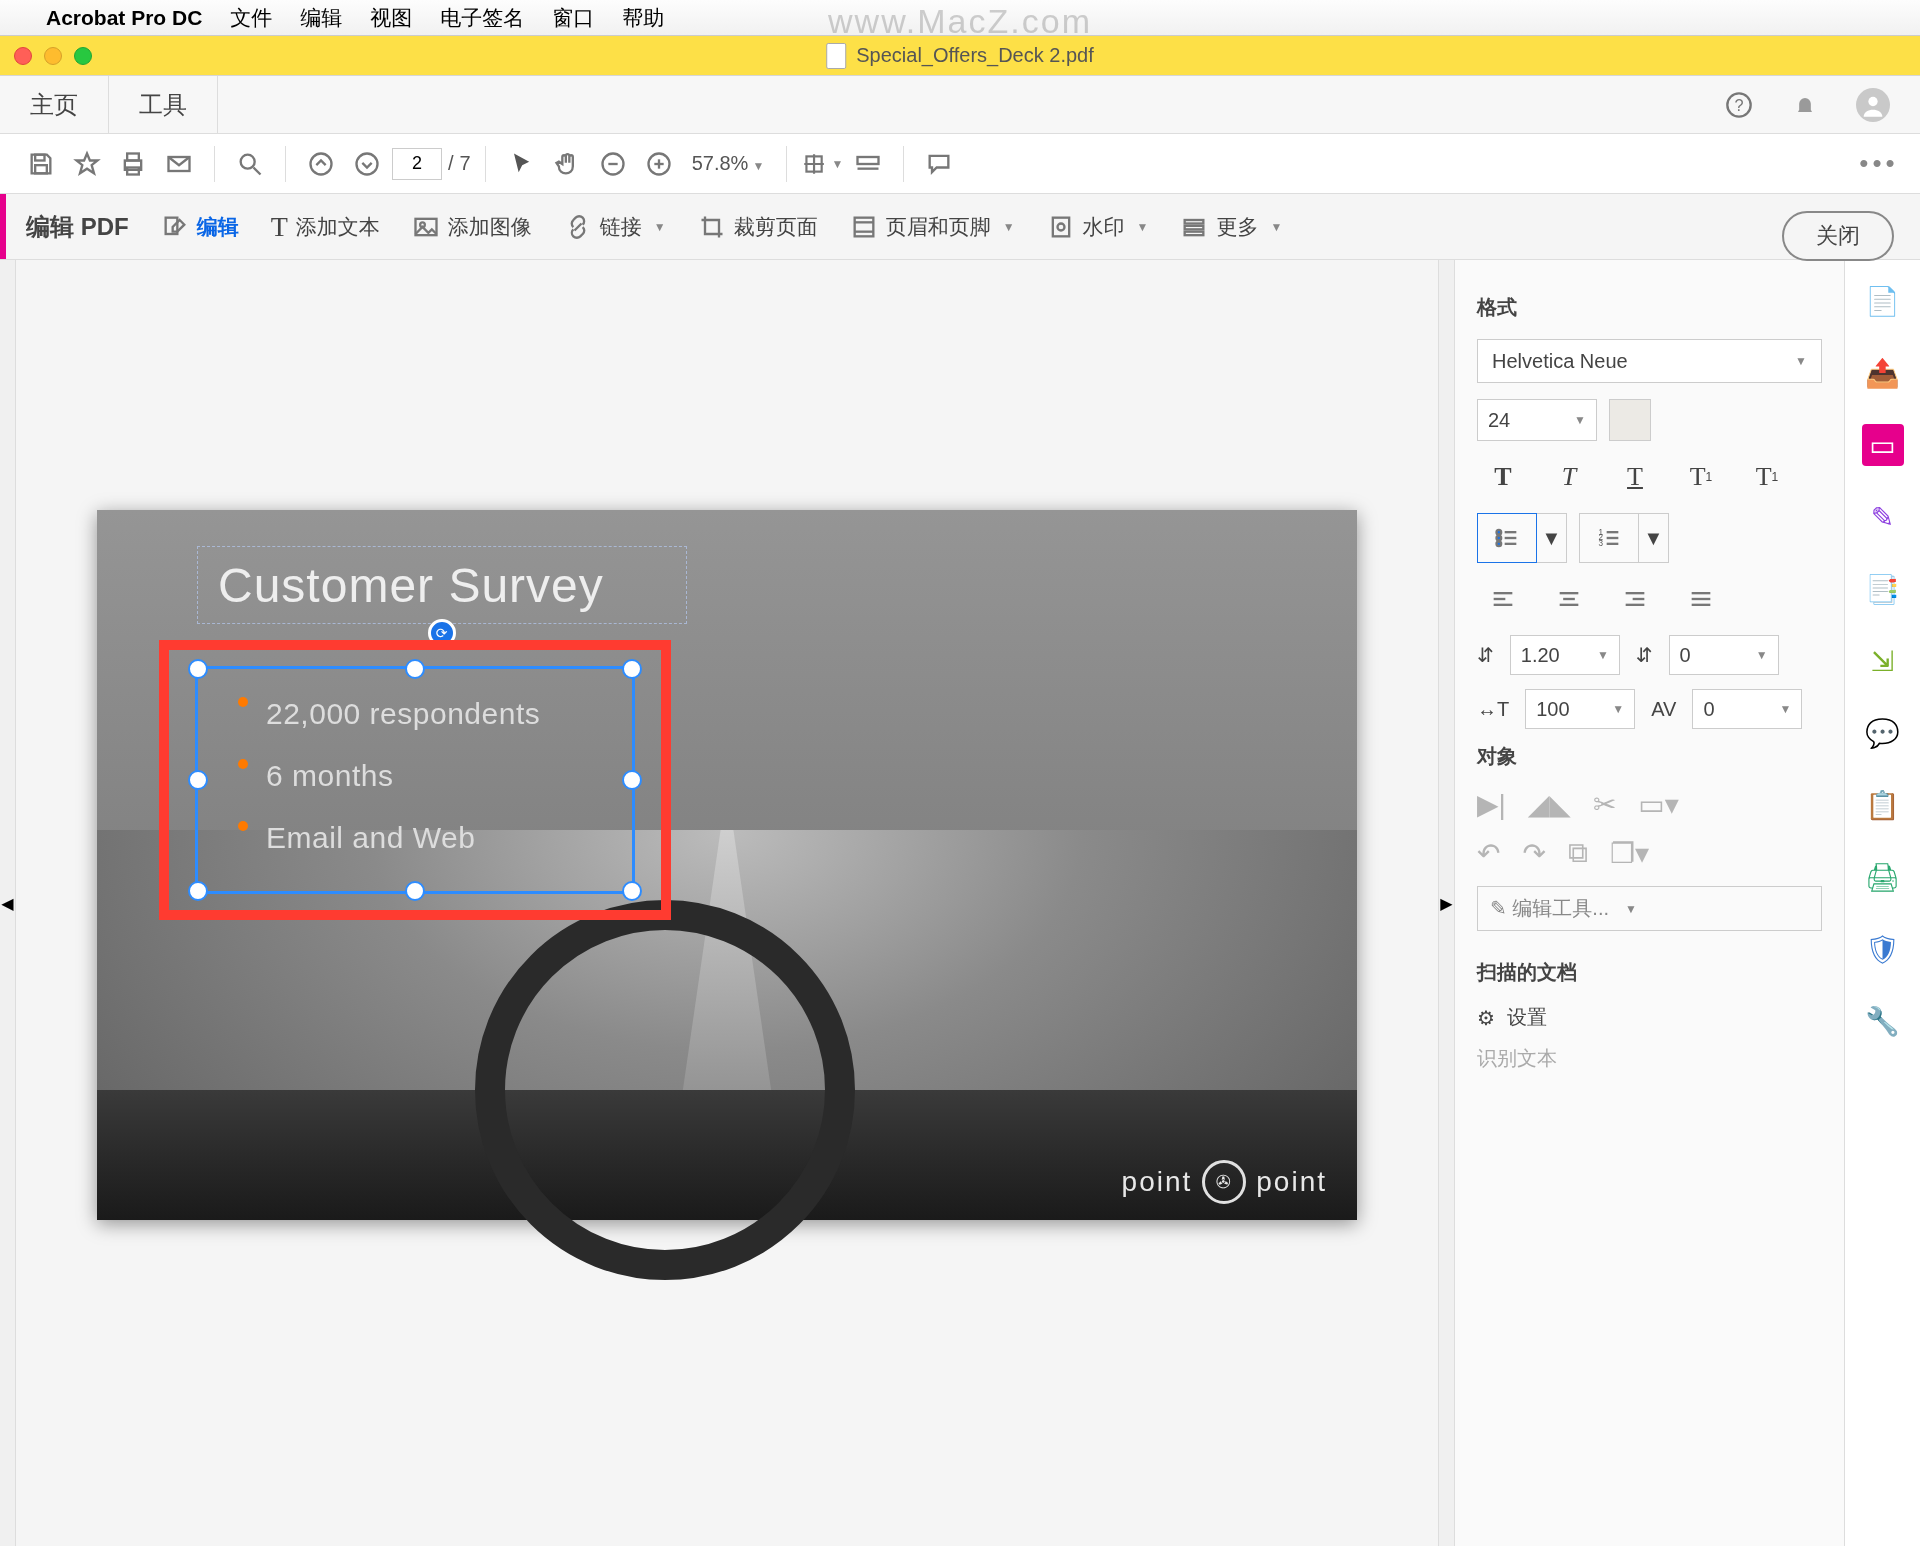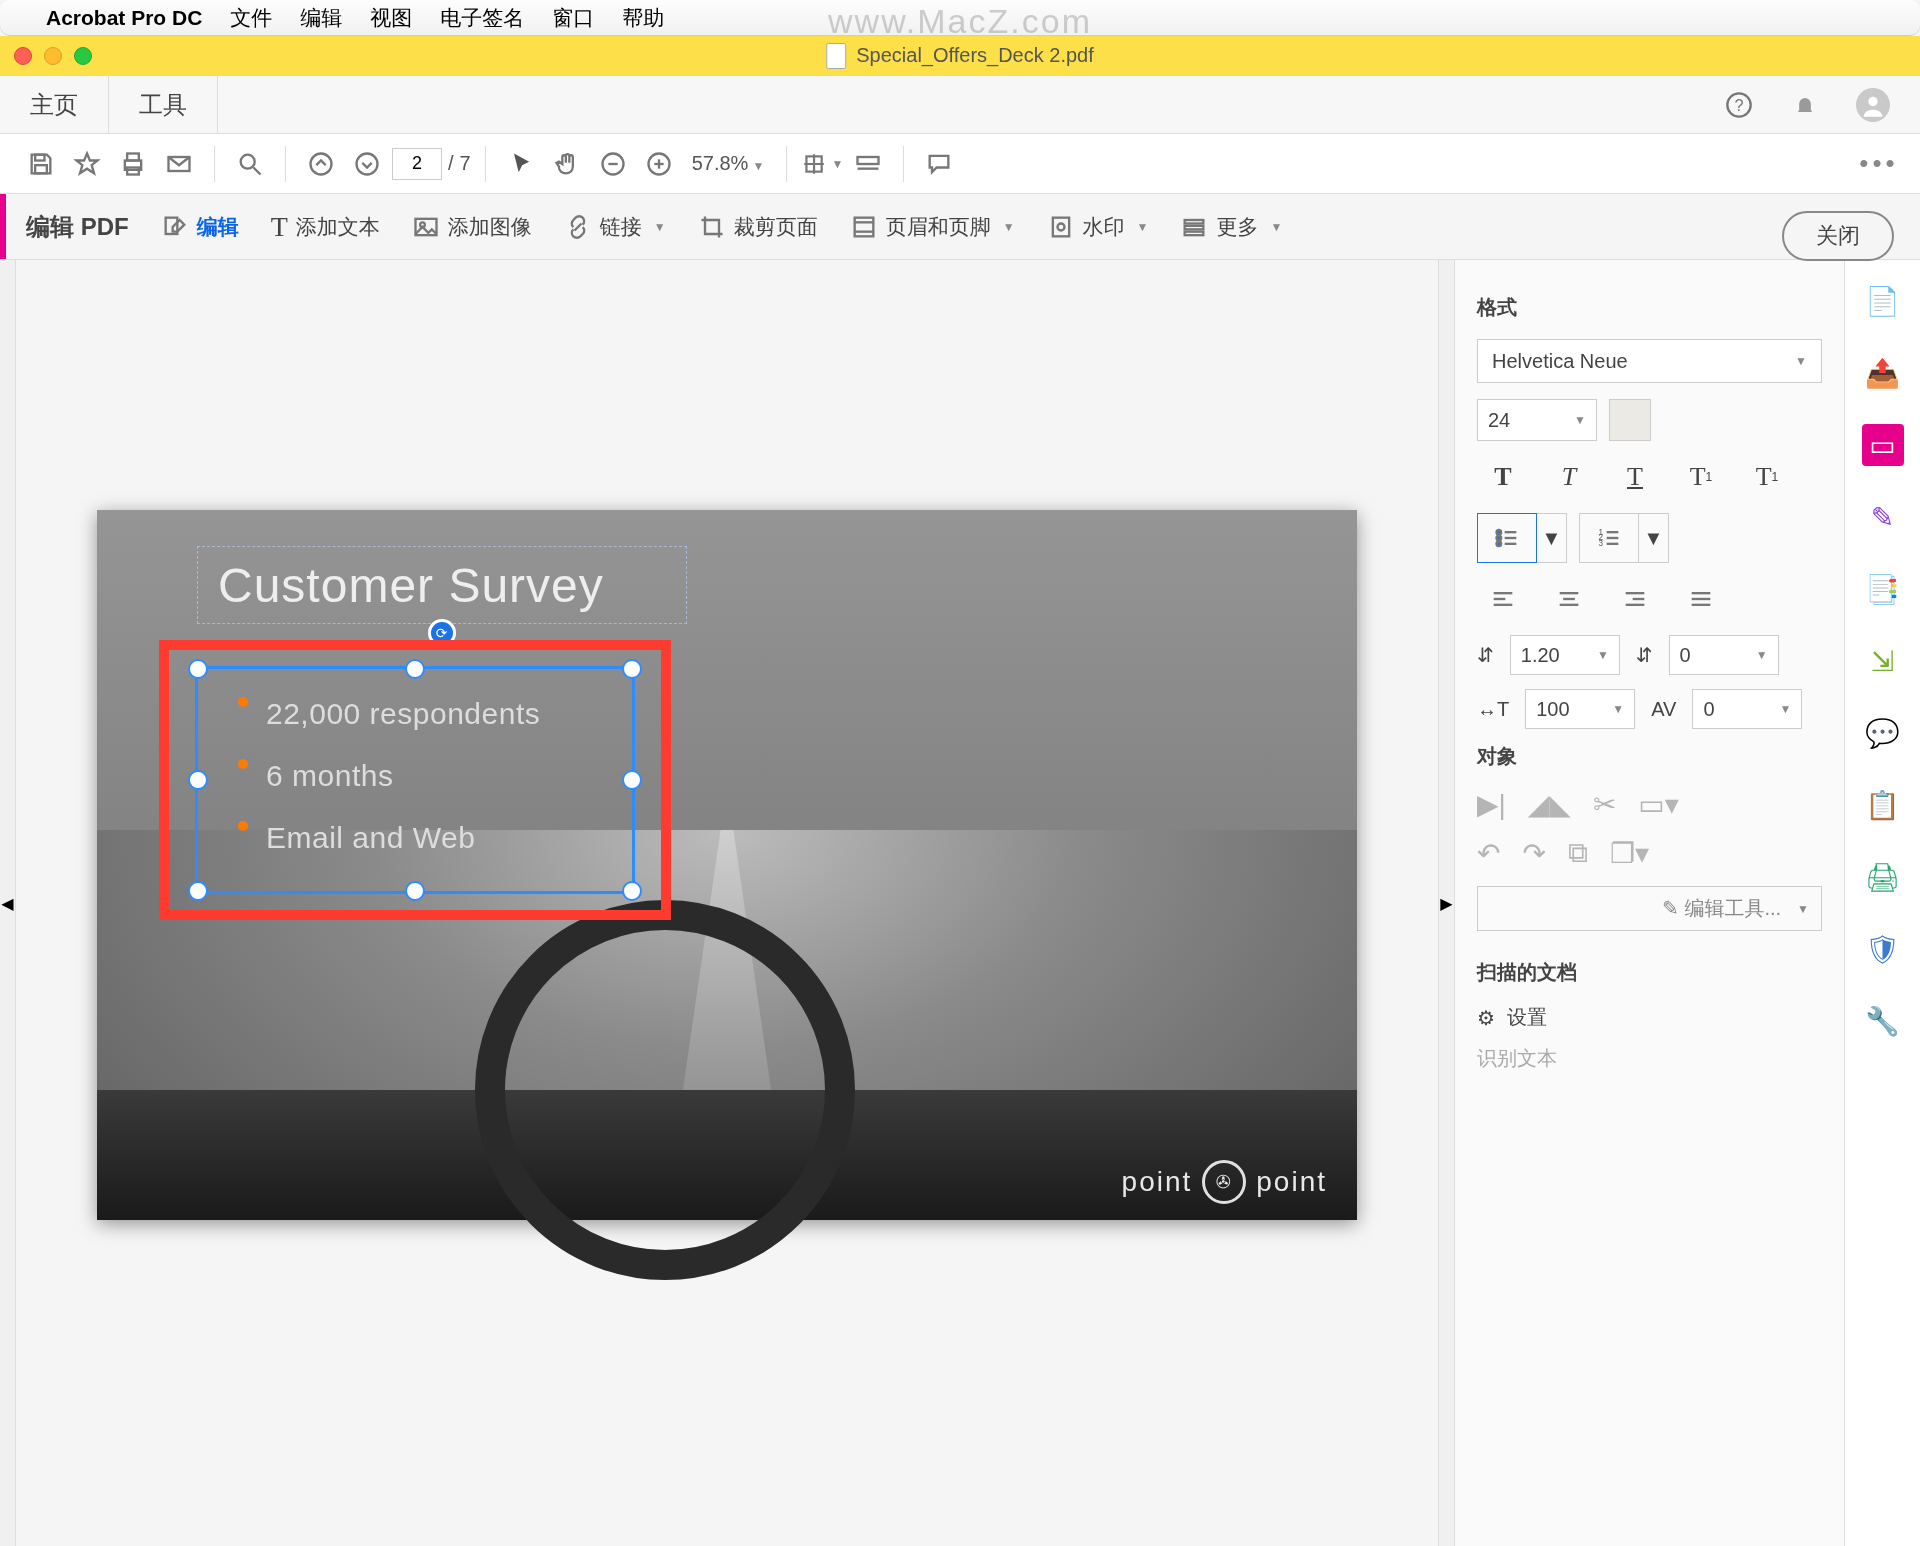--- a/index.html
+++ b/index.html
@@ -1,19 +1,19 @@
 <!DOCTYPE html>
 <html><head>
 <meta charset="utf-8">
 <style>
 * { margin: 0; padding: 0; box-sizing: border-box; font-family: -apple-system, "Helvetica Neue", Arial, sans-serif; }
 body { width: 1920px; height: 1546px; background: #f5f5f5; overflow: hidden; }
 
 
-.menubar { height: 36px; background: linear-gradient(#fdfdfd,#f1f1f1); display: flex; align-items: center; padding: 4px 18px; font-size: 21px; gap: 28px; border-bottom: 1px solid #ccc; border-radius: 10px; }
+.menubar { height: 36px; background: linear-gradient(#fdfdfd,#f1f1f1); display: flex; align-items: center; padding: 4px 18px; font-size: 21px; gap: 28px; border-bottom: 1px solid #ccc; }
 .apple { font-size: 24px; }
 .menubar .appname { font-weight: 700; }
 
 
 .titlebar { height: 40px; background: #fde047; border-bottom: 1px solid #d6d6d6; display: flex; align-items: center; padding: 0 14px; position: relative; }
 .traffic { display: flex; gap: 12px; }
 .dot { width: 18px; height: 18px; border-radius: 50%; }
 .dot.red { background: #ff5f57; border: 1px solid #e1453d; }
 .dot.yellow { background: #febc2e; border: 1px solid #d6a029; }
 .dot.green { background: #28c840; border: 1px solid #22a534; }
@@ -84,21 +84,21 @@
 .sizebox { width:120px; height:42px; border:1px solid #ccc; background:#fff; display:flex;align-items:center;justify-content:space-between;padding:0 10px; }
 .swatch { width:42px; height:42px; border:1px solid #ccc; background:#eceae5; }
 .iconrow { display:flex; gap:14px; margin-bottom:14px; }
 .ibox { width:52px; height:44px; border:1px solid transparent; display:flex;align-items:center;justify-content:center; font-family: Georgia, serif; font-size:26px; }
 .splitbtn { display:flex; }
 .splitbtn .main { width:60px; height:50px; border:1px solid #1a73e8; display:flex;align-items:center;justify-content:center; color:#1a73e8; }
 .splitbtn .drop { width:30px; height:50px; border:1px solid #ccc; border-left:none; display:flex;align-items:center;justify-content:center; }
 .valrow { display:flex; align-items:center; gap:16px; margin-bottom:14px; }
 .valbox { width:110px; height:40px; border:1px solid #ccc; background:#fff; display:flex;align-items:center;justify-content:space-between; padding:0 10px; }
 .objrow { display:flex; gap:22px; margin-bottom:16px; color:#b5b5b5; font-size:28px; }
-.edittool { display:flex; align-items:center; gap:12px; border:1px solid #ccc; padding:8px 12px; color:#888; justify-content:flex-end; }
+.edittool { display:flex; align-items:center; gap:12px; border:1px solid #ccc; padding:8px 12px; color:#888; justify-content:flex-start; }
 
 
 .rightrail { width: 76px; background:#fff; border-left:1px solid #ddd; display:flex; flex-direction:column; align-items:center; padding-top:20px; gap:30px; }
 .railicon { width:42px; height:42px; display:flex;align-items:center;justify-content:center; font-size:28px; }
 .railicon.active { background:#e6008c; color:#fff; border-radius:4px; }
 
 .watermark { position:absolute; top:2px; left:50%; transform:translateX(-50%); font-size:34px; color:rgba(120,120,120,.35); font-weight:300; letter-spacing:2px; pointer-events:none; }
 
 svg { width:28px; height:28px; stroke:#777; stroke-width:2; fill:none; }
 </style>

